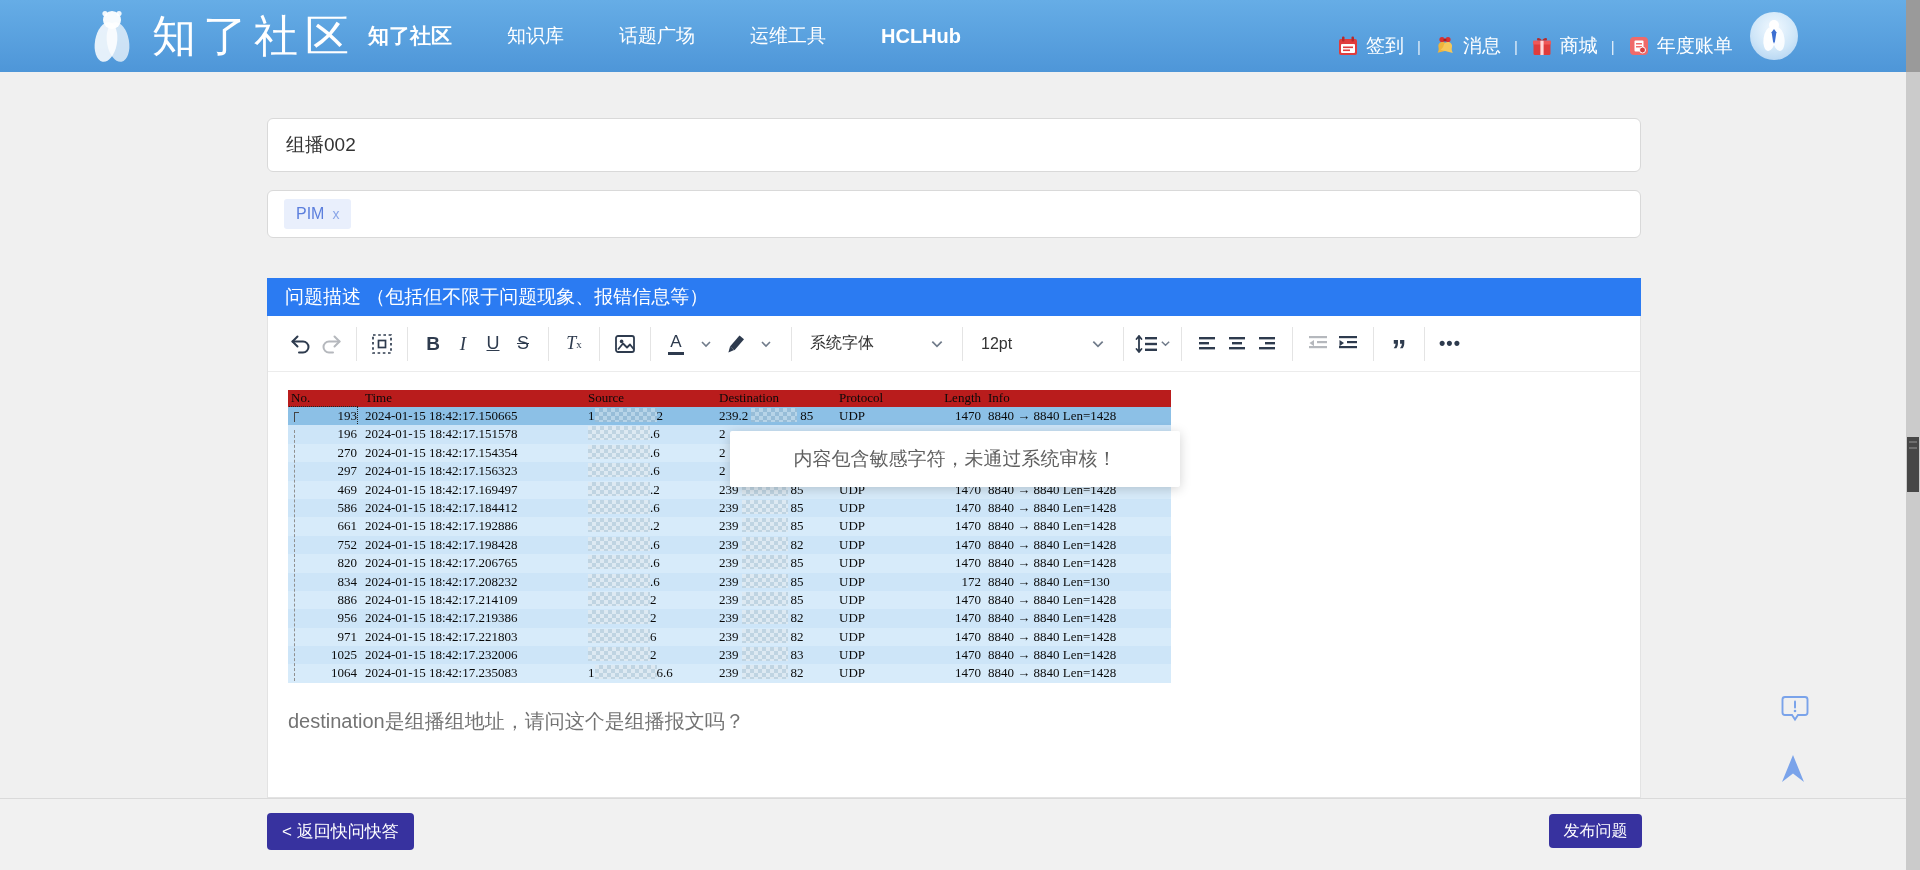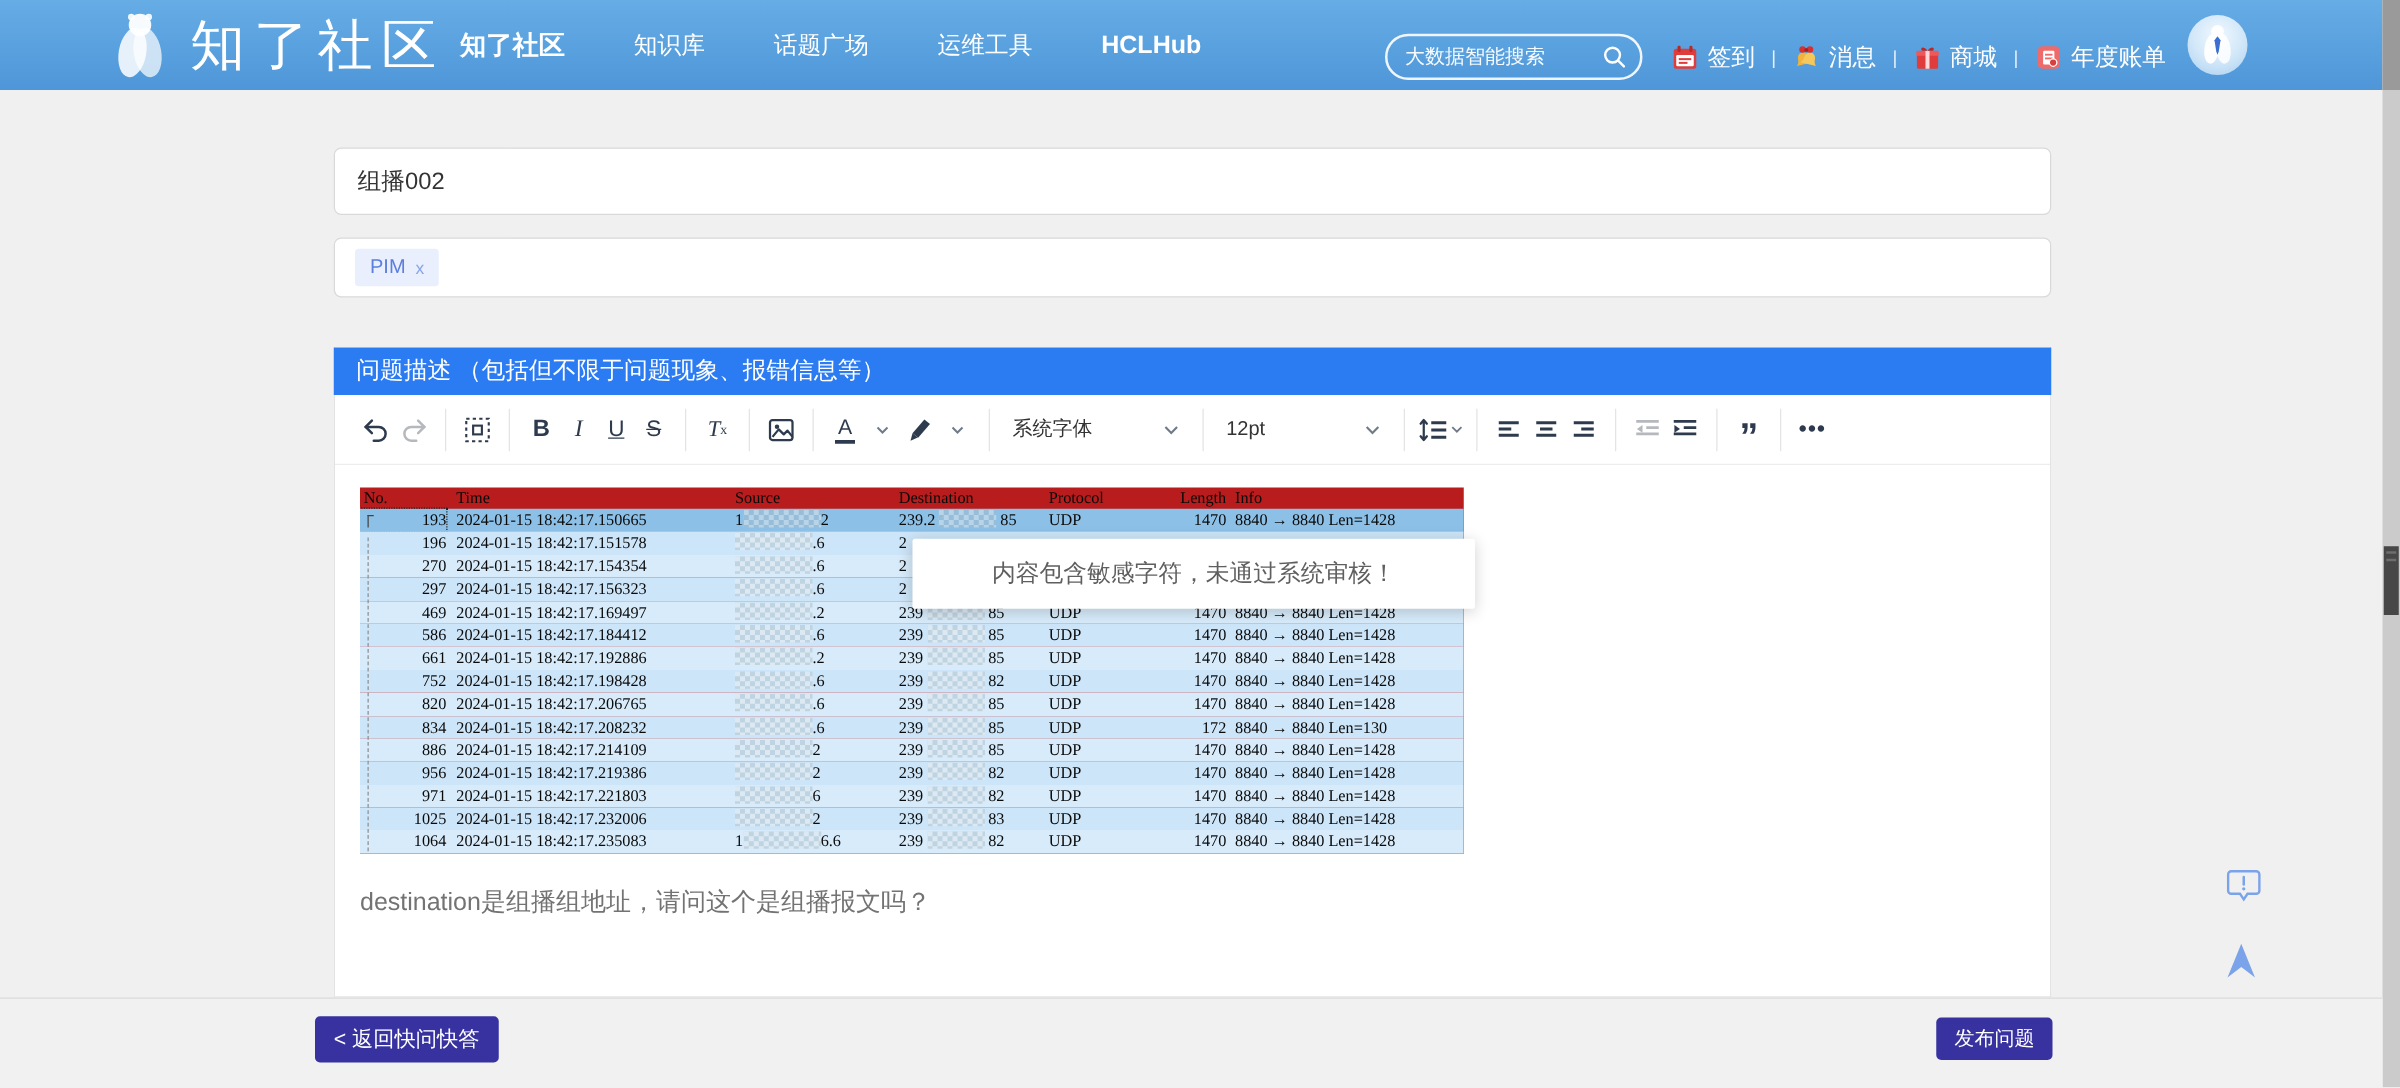--- a/index.html
+++ b/index.html
@@ -109,21 +109,21 @@
 
   
   .float-feedback { position:absolute; left:1780px; top:693px; width:30px; height:30px; cursor:pointer; }
   .float-top { position:absolute; left:1776px; top:752px; width:34px; height:34px; cursor:pointer; }
 
   
   .footer { position:absolute; left:0; top:798px; width:1906px; height:72px;
             background:#f1f1f1; border-top:1px solid #dadada; }
   .btn { position:absolute; border:none; color:#fff; background:#37329f; border-radius:4px;
          font-size:17px; font-family:inherit; cursor:pointer; }
-  .back-btn { left:252px; top:14px; height:37px; padding:0 15px; }
+  .back-btn { left:267px; top:14px; height:37px; padding:0 15px; }
   .publish-btn { left:1549px; top:15px; width:93px; height:34px; font-size:16px; }
 
   svg { display:block; }
 </style>
 </head>
 <body>
 
 <div class="page">
 
   <header class="navbar">
@@ -139,27 +139,20 @@
     </a>
 
     <nav class="nav-menu">
         <a class="nav-item active">知了社区</a>
         <a class="nav-item">知识库</a>
         <a class="nav-item">话题广场</a>
         <a class="nav-item">运维工具</a>
         <a class="nav-item strong">HCLHub</a>
       </nav>
 
-    <div class="search-pill">
-      <input type="text" placeholder="大数据智能搜索" style="">
-      <svg width="21" height="21" viewBox="0 0 22 22">
-        <circle cx="9.5" cy="9.5" r="6.2" fill="none" stroke="#fff" stroke-width="2"></circle>
-        <line x1="14.2" y1="14.2" x2="19" y2="19" stroke="#fff" stroke-width="2" stroke-linecap="round"></line>
-      </svg>
-    </div>
 
     <div class="user-links">
         <a class="ulink">
           <svg width="22" height="22" viewBox="0 0 22 22">
     <rect x="2" y="4" width="18" height="16" rx="2" fill="#e03c3c"></rect>
     <rect x="4" y="9" width="14" height="9" rx="1" fill="#fff"></rect>
     <rect x="5" y="1.5" width="2.5" height="5" rx="1" fill="#b72a2a"></rect>
     <rect x="14.5" y="1.5" width="2.5" height="5" rx="1" fill="#b72a2a"></rect>
     <rect x="6" y="11.5" width="10" height="1.6" fill="#e03c3c"></rect>
     <rect x="6" y="14.5" width="7" height="1.6" fill="#e03c3c"></rect>

